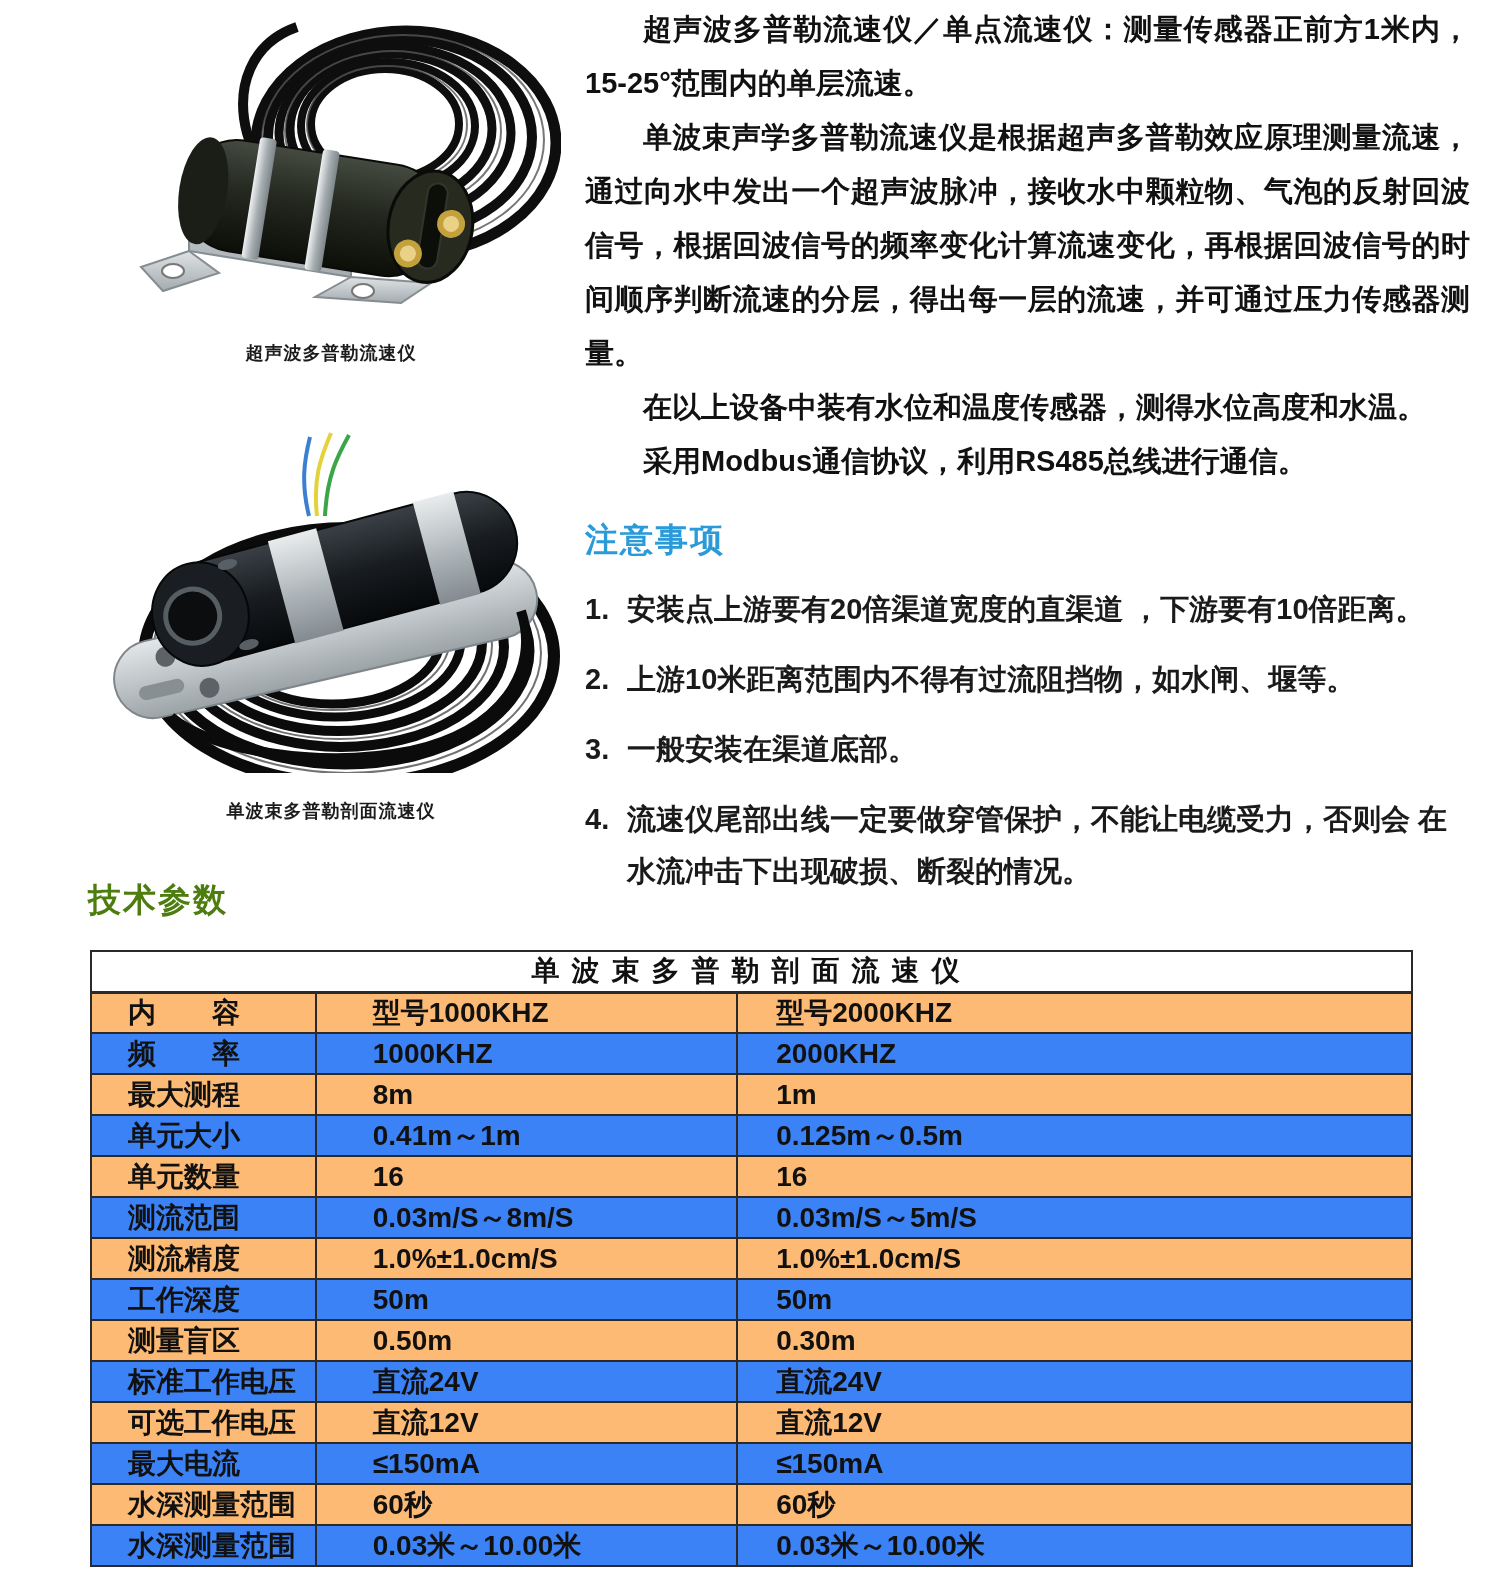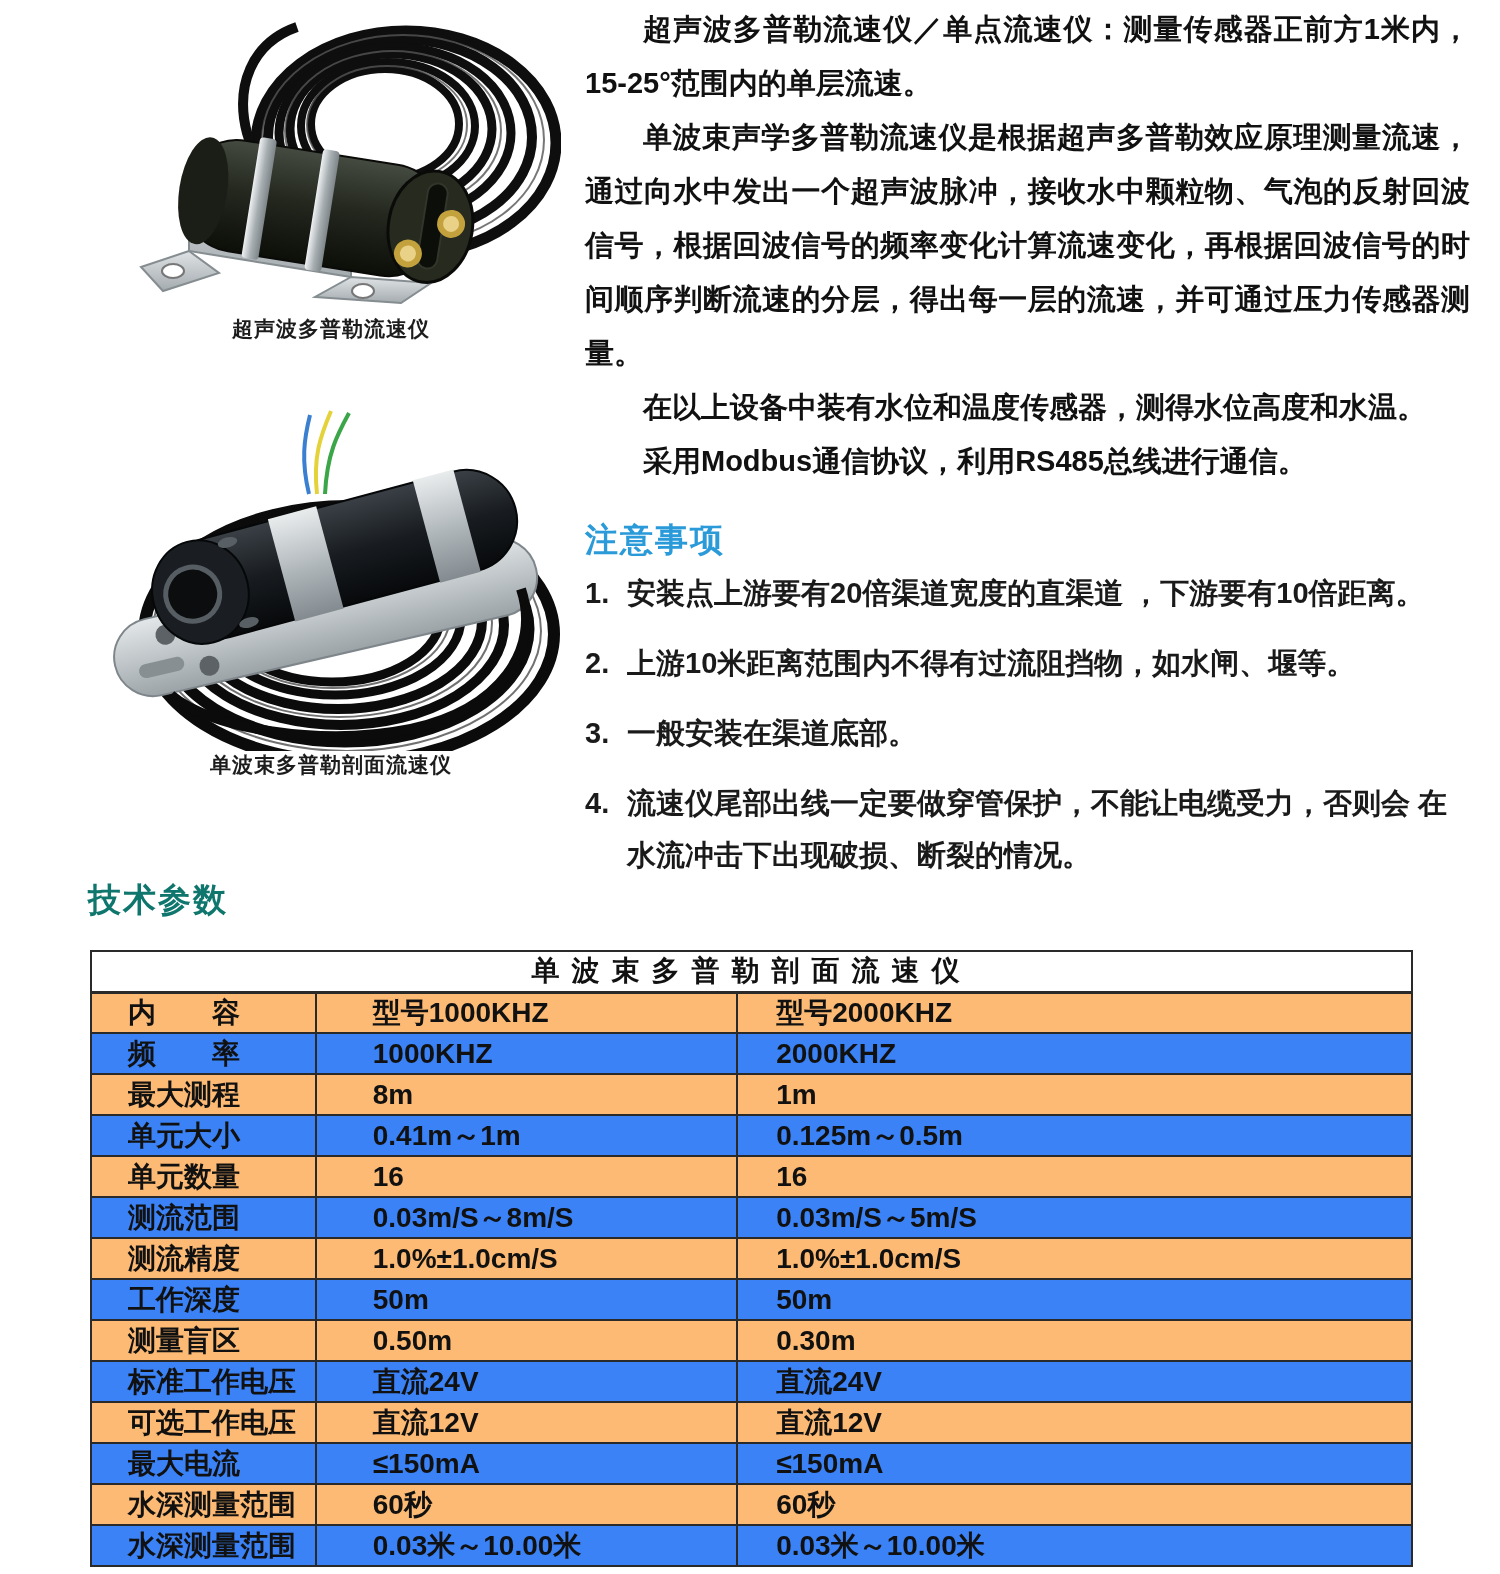--- a/index.html
+++ b/index.html
@@ -10,43 +10,43 @@
     width:1500px; height:1574px;
     position:relative; overflow:hidden;
   }
   .page { position:absolute; inset:0; background:#ffffff; }
 
   
   .left-col { position:absolute; left:100px; top:15px; width:462px; }
   figure { width:462px; text-align:center; }
   figure .photo { display:block; margin:0 auto; }
   figcaption {
-    font-size:21px; letter-spacing:1px; color:#1c1c1c;
-    font-weight:600;
+    font-size:18px; letter-spacing:1px; color:#1c1c1c;
+    margin-top:26px; font-weight:600;
   }
   .fig2 { margin-top:56px; }
 
   
   .right-col { position:absolute; left:585px; top:2px; width:885px; }
   .para {
     font-size:29px; line-height:54px; text-indent:2em;
     color:#111; text-align:justify; font-weight:600;
   }
   .notes-title {
     color:#2b9ad8; font-size:33px; font-weight:600;
-    margin-top:30px; margin-bottom:4px; letter-spacing:2px;
+    margin-top:30px; margin-bottom:20px; letter-spacing:2px;
   }
   .note-item { display:flex; font-size:29px; line-height:52px; margin-bottom:18px; font-weight:600; }
   .note-num { flex:none; width:42px; }
   .note-text { flex:1; }
 
   
   .specs-title {
     position:absolute; left:88px; top:878px;
-    color:#0f766e; font-size:33px; font-weight:600; letter-spacing:2px;
+    color:#4d7c0f; font-size:33px; font-weight:600; letter-spacing:2px;
   }
   table.specs {
     position:absolute; left:90px; top:950px;
     width:1323px; border-collapse:collapse;
     font-size:28px; font-weight:600; color:#111;
   }
   table.specs td {
     border:2px solid #2a2a2a;
     height:41px; line-height:36px;
     background:#3b82f6;

